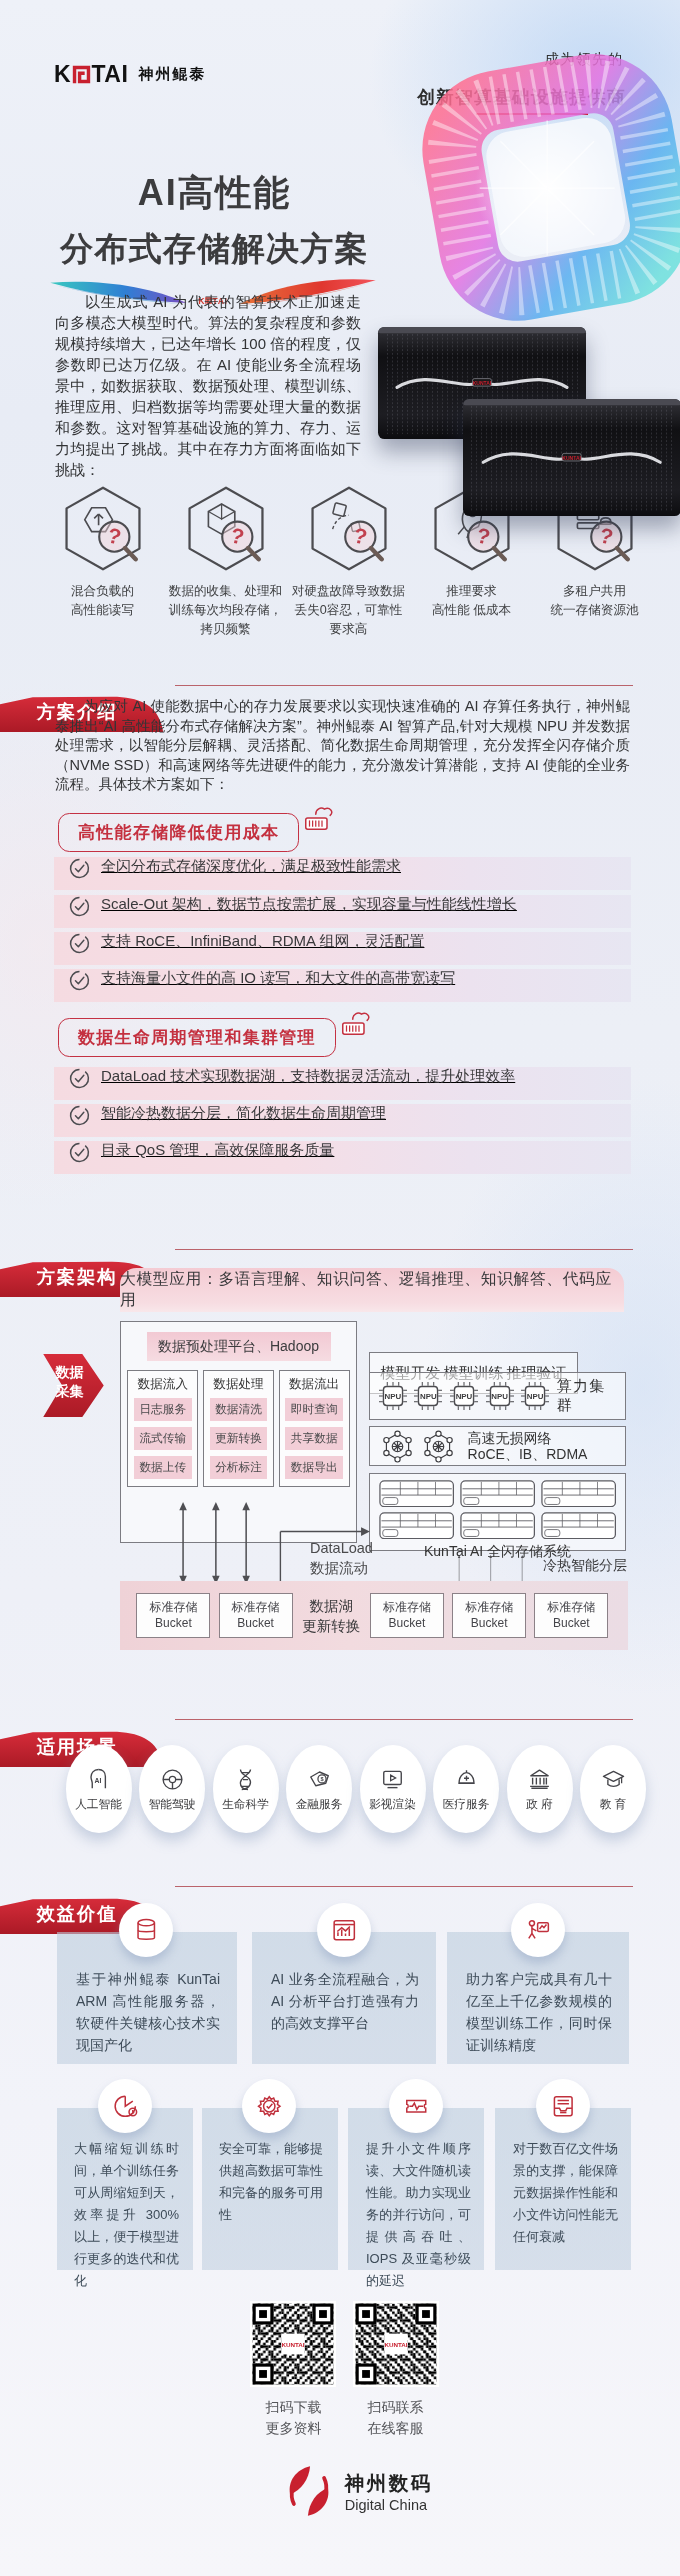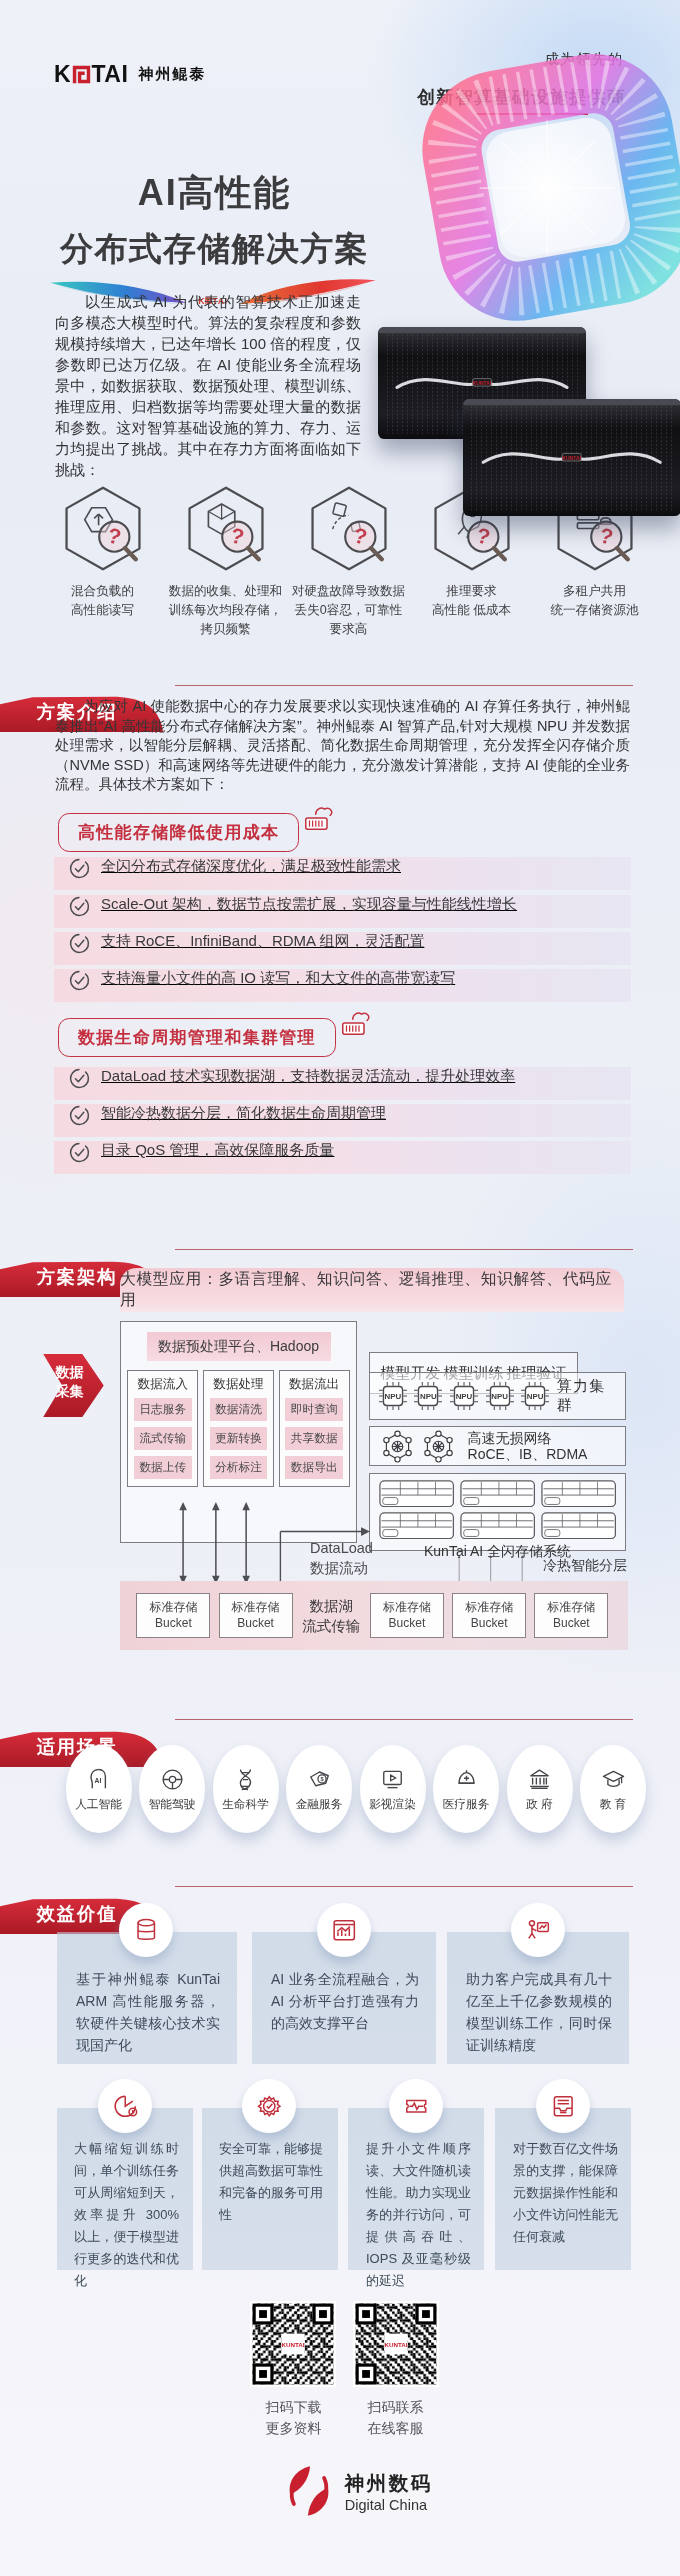--- a/index.html
+++ b/index.html
@@ -594,21 +594,21 @@
     <use href="#vArrow" x="100" y="0" width="13" height="46"></use>
   </svg>
   <div class="abs tier-label">冷热智能分层</div>
 
   <div class="abs lake">
     <div class="bucket pre">标准存储
 Bucket</div>
     <div class="bucket pre">标准存储
 Bucket</div>
     <div class="lake-label pre">数据湖
-流式传输</div>
+更新转换</div>
     <div class="bucket pre">标准存储
 Bucket</div>
     <div class="bucket pre">标准存储
 Bucket</div>
     <div class="bucket pre">标准存储
 Bucket</div>
   </div>
 
   <div class="abs ribbon" style="top:1684px">
     <svg width="165" height="38" viewBox="0 0 262 60">

